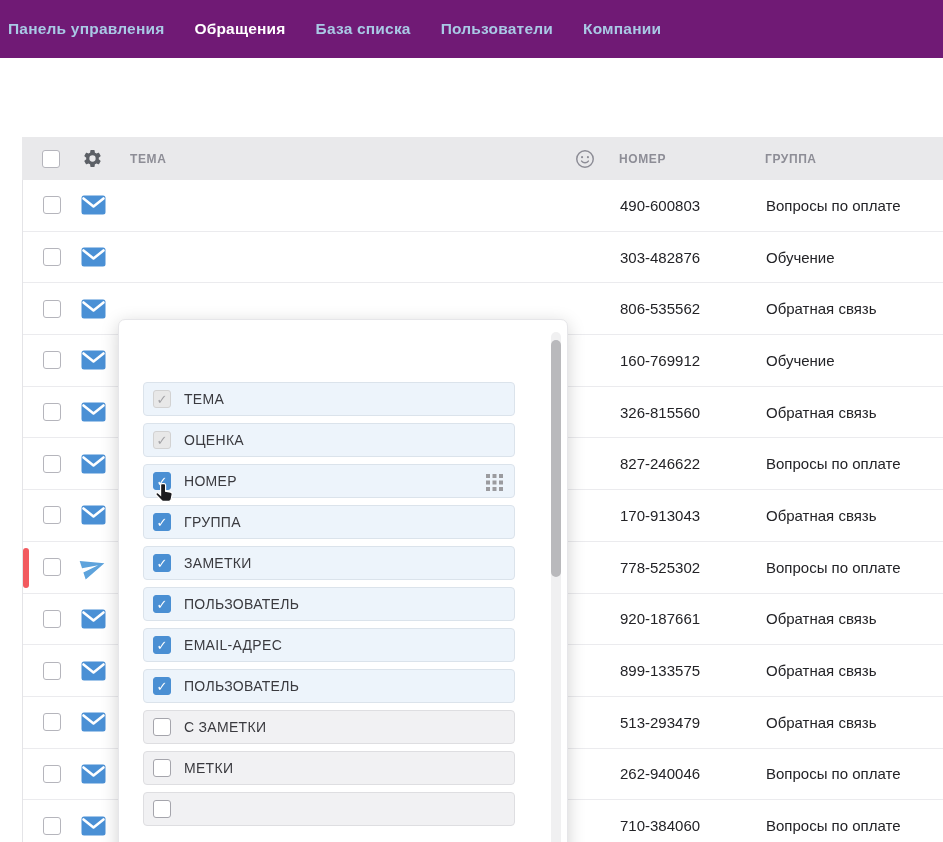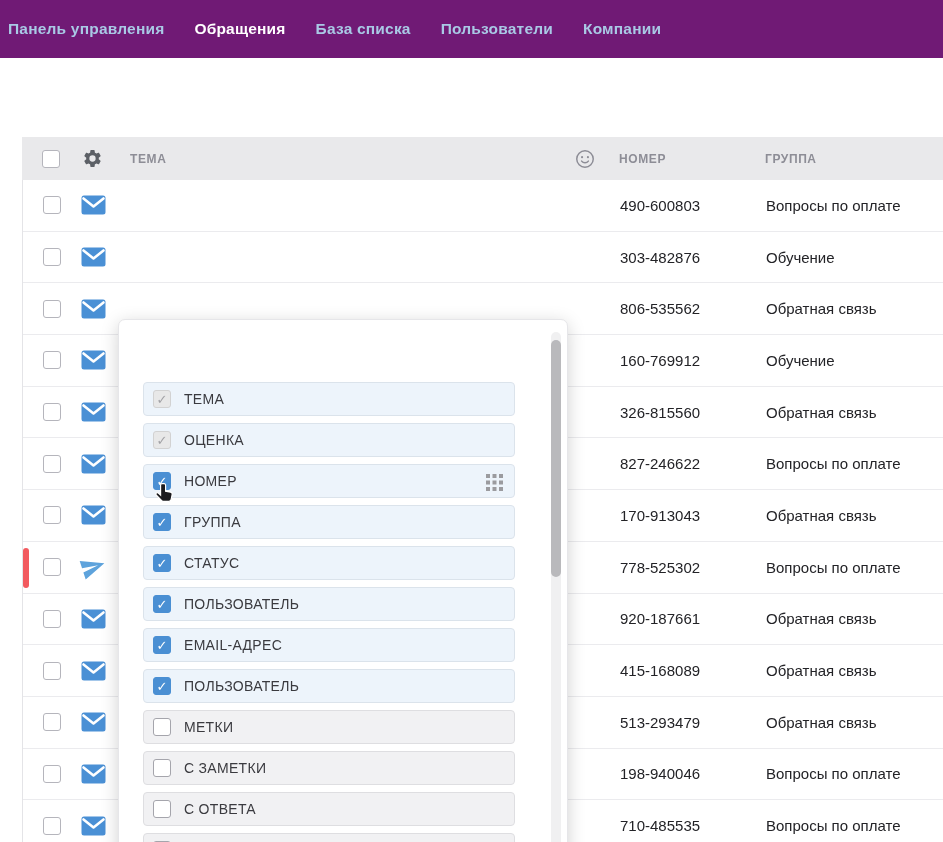--- a/index.html
+++ b/index.html
@@ -327,21 +327,21 @@
           <svg class="ic-env" width="25" height="20" viewBox="0 0 25 20">
             <rect x="0.5" y="0.5" width="24" height="19" rx="2.5" fill="#4a90d5"></rect>
             <path d="M2.5 3.5l10 8 10-8" fill="none" stroke="#fff" stroke-width="2.6" stroke-linecap="round" stroke-linejoin="round"></path>
           </svg>
 
         </span>
         <span class="cell cell-topic">
           <a class="topic-link"></a>
         </span>
         <span class="cell cell-rating"></span>
-        <span class="cell cell-num num-text">415-168089</span>
+        <span class="cell cell-num num-text">899-133575</span>
         <span class="cell cell-group group-text">Обратная связь</span>
       </div>
 
       <div class="trow">
 
         <span class="cell cell-check">
           <span class="cbx"></span>
         </span>
         <span class="cell cell-icon">
           <svg class="ic-env" width="25" height="20" viewBox="0 0 25 20">
@@ -367,41 +367,41 @@
           <svg class="ic-env" width="25" height="20" viewBox="0 0 25 20">
             <rect x="0.5" y="0.5" width="24" height="19" rx="2.5" fill="#4a90d5"></rect>
             <path d="M2.5 3.5l10 8 10-8" fill="none" stroke="#fff" stroke-width="2.6" stroke-linecap="round" stroke-linejoin="round"></path>
           </svg>
 
         </span>
         <span class="cell cell-topic">
           <a class="topic-link"></a>
         </span>
         <span class="cell cell-rating"></span>
-        <span class="cell cell-num num-text">198-940046</span>
+        <span class="cell cell-num num-text">262-940046</span>
         <span class="cell cell-group group-text">Вопросы по оплате</span>
       </div>
 
       <div class="trow">
 
         <span class="cell cell-check">
           <span class="cbx"></span>
         </span>
         <span class="cell cell-icon">
           <svg class="ic-env" width="25" height="20" viewBox="0 0 25 20">
             <rect x="0.5" y="0.5" width="24" height="19" rx="2.5" fill="#4a90d5"></rect>
             <path d="M2.5 3.5l10 8 10-8" fill="none" stroke="#fff" stroke-width="2.6" stroke-linecap="round" stroke-linejoin="round"></path>
           </svg>
 
         </span>
         <span class="cell cell-topic">
           <a class="topic-link">Решение для тех, у кого не запускается Wazzup</a>
         </span>
         <span class="cell cell-rating"></span>
-        <span class="cell cell-num num-text">710-485535</span>
+        <span class="cell cell-num num-text">710-384060</span>
         <span class="cell cell-group group-text">Вопросы по оплате</span>
       </div>
     </div>
 
   <div class="popup">
 
     <div class="col-list">
 
         <div class="col-item on">
           <span class="cb cb-on cb-dis">
@@ -446,21 +446,21 @@
             <span class="tick">✓</span>
           </span>
           <span class="col-label">ГРУППА</span>
 
         </div>
 
         <div class="col-item on">
           <span class="cb cb-on">
             <span class="tick">✓</span>
           </span>
-          <span class="col-label">СТАТУС</span>
+          <span class="col-label">ЗАМЕТКИ</span>
 
         </div>
 
         <div class="col-item on">
           <span class="cb cb-on">
             <span class="tick">✓</span>
           </span>
           <span class="col-label">ПОЛЬЗОВАТЕЛЬ</span>
 
         </div>
@@ -478,39 +478,32 @@
             <span class="tick">✓</span>
           </span>
           <span class="col-label">ПОЛЬЗОВАТЕЛЬ</span>
 
         </div>
 
         <div class="col-item">
           <span class="cb">
             
           </span>
-          <span class="col-label">МЕТКИ</span>
+          <span class="col-label">С ЗАМЕТКИ</span>
 
         </div>
 
         <div class="col-item">
           <span class="cb">
             
           </span>
-          <span class="col-label">С ЗАМЕТКИ</span>
-
-        </div>
-
-        <div class="col-item">
-          <span class="cb">
-            
-          </span>
-          <span class="col-label">С ОТВЕТА</span>
-
-        </div>
+          <span class="col-label">МЕТКИ</span>
+
+        </div>
+
 
         <div class="col-item">
           <span class="cb">
             
           </span>
 
         </div>
 
       </div>
 

